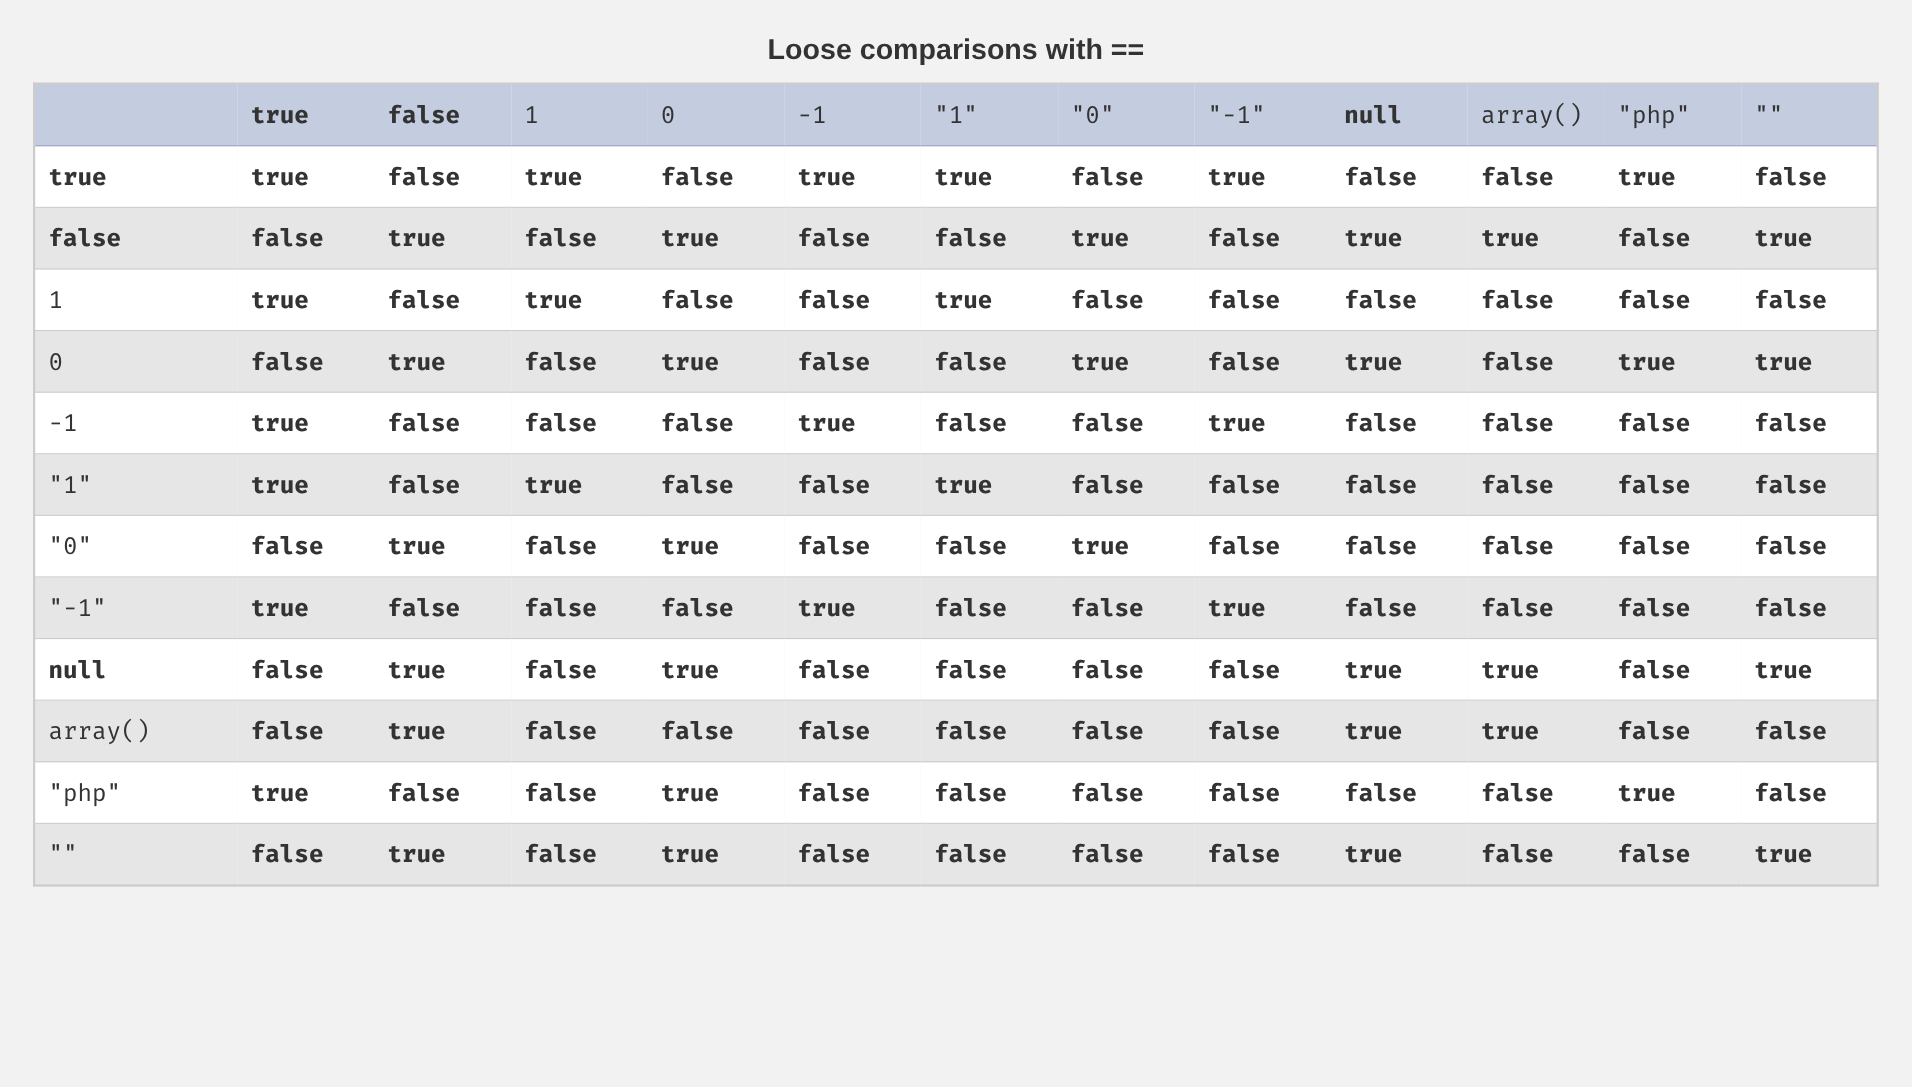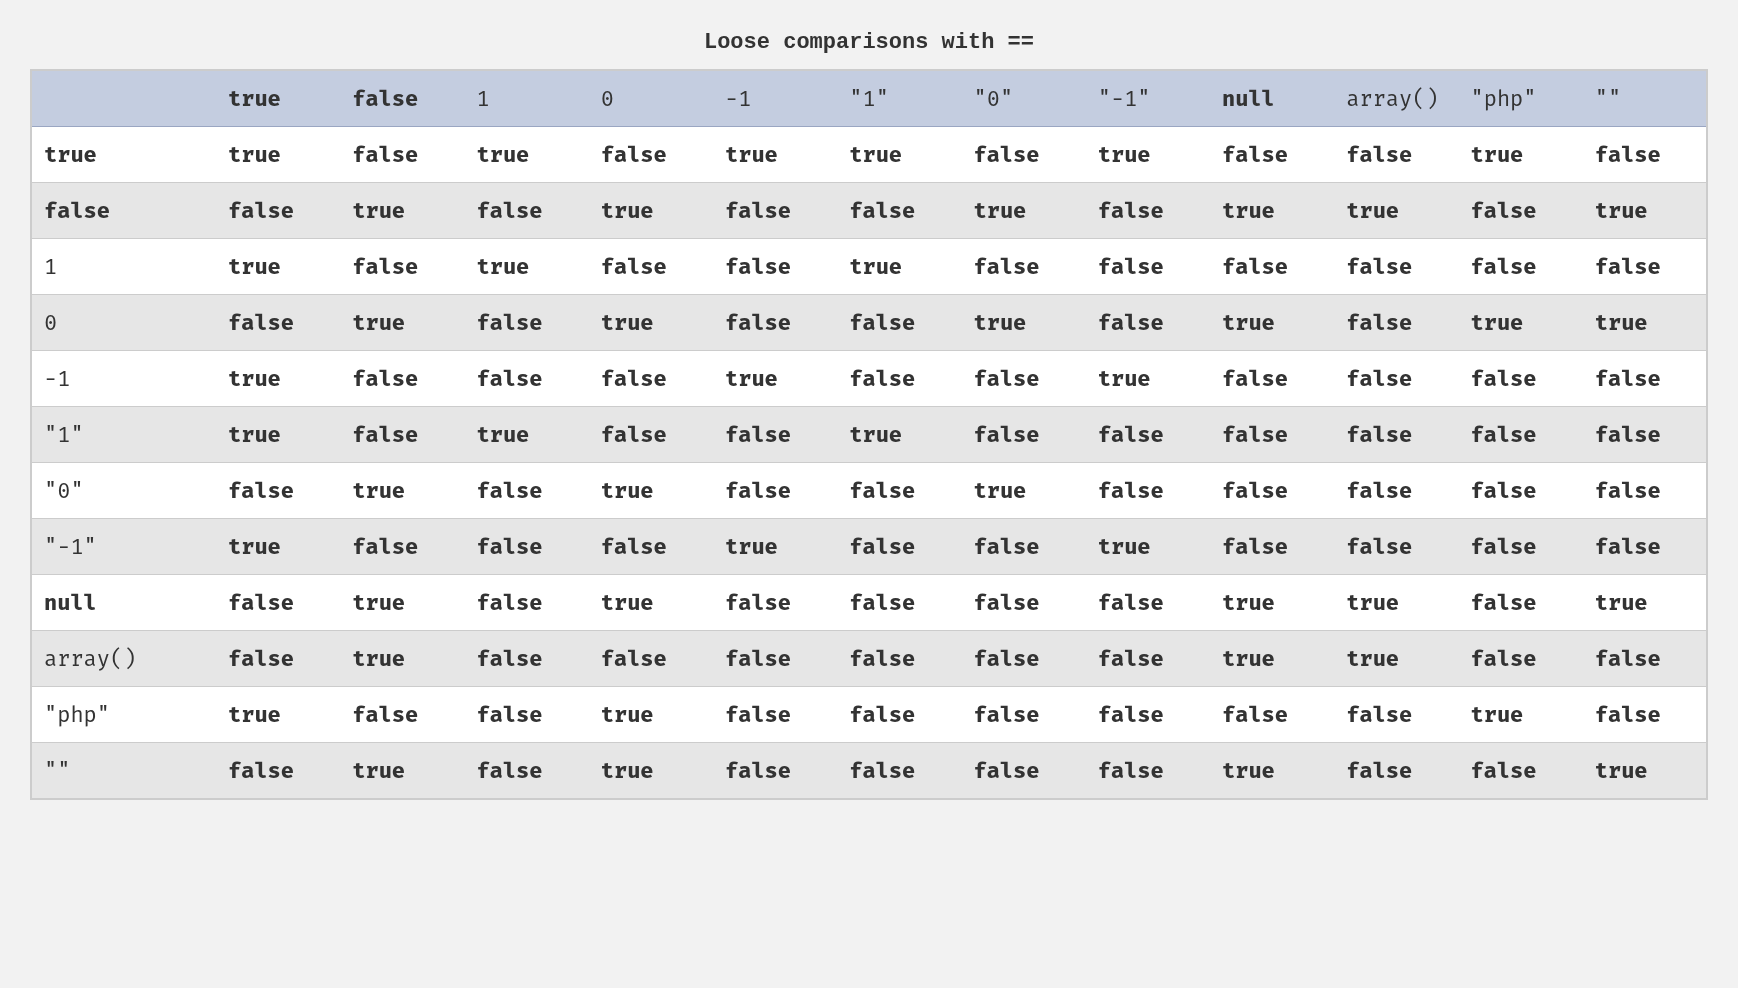--- a/index.html
+++ b/index.html
@@ -11,23 +11,23 @@
   }
   .page {
     width: 1738px;
     min-height: 988px;
     box-sizing: border-box;
     padding: 20px 30px 40px 30px;
   }
   caption {
     caption-side: top;
     text-align: center;
-    font-family: Liberation Mono, monospace;
+    font-family: Liberation Sans, sans-serif;
     font-weight: 700;
-    font-size: 22px;
+    font-size: 26px;
     color: #333;
     padding: 10px 0 14px 0;
   }
   table {
     width: 100%;
     border-collapse: collapse;
     table-layout: fixed;
     border: 2px solid #ccc;
   }
   thead th {

